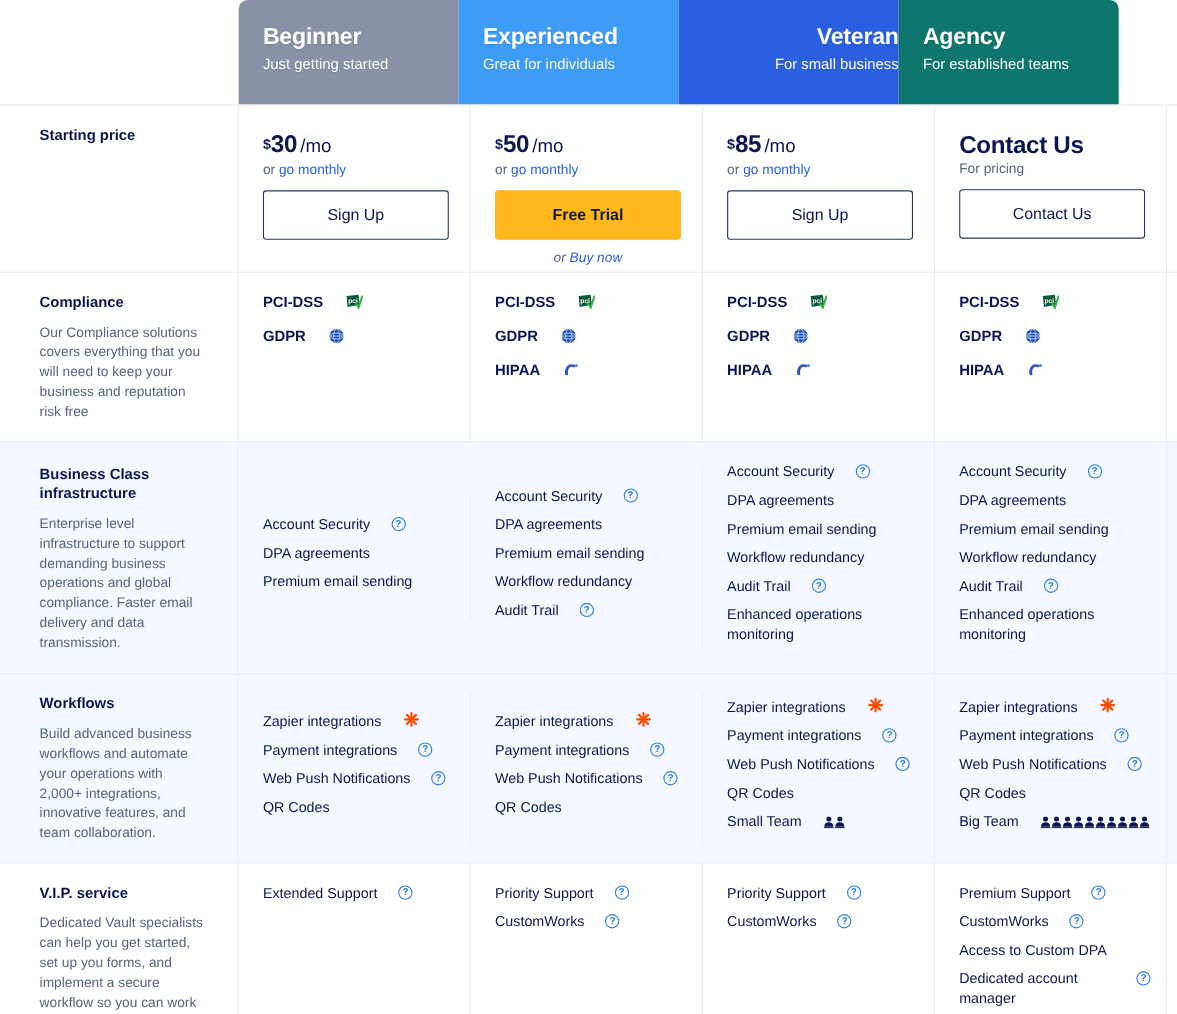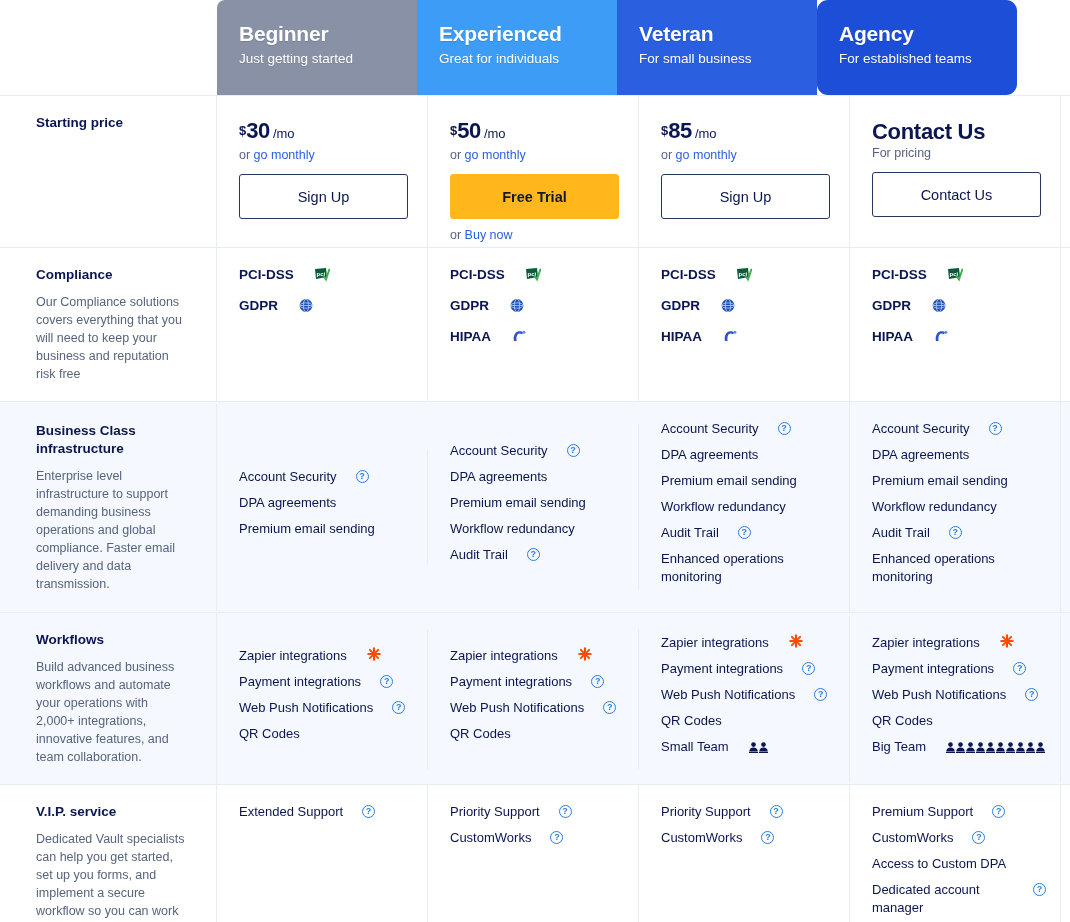--- a/index.html
+++ b/index.html
@@ -33,22 +33,22 @@
   }
   .plan-head {
     width: 200px;
     height: 95px;
     padding: 21px 0 0 22px;
     color: #ffffff;
     position: relative;
   }
   .plan-head.beginner    { background: #8891a5; }
   .plan-head.experienced { background: #3d9cf5; }
-  .plan-head.veteran     { background: #2a5fe0; }
-  .plan-head.agency      { background: #1d4ed8; border-top-right-radius: 8px; border-radius: 11px; }
+  .plan-head.veteran     { background: #2a5fe0; text-align: right; }
+  .plan-head.agency      { background: #0f766e; border-top-right-radius: 8px; }
   .plan-head.beginner    { border-top-left-radius: 8px; }
 
   .plan-title {
     font-size: 21px;
     font-weight: bold;
     letter-spacing: -0.2px;
     line-height: 26px;
     text-shadow: 0 1px 1px rgba(0,0,0,0.12);
   }
   .plan-sub {
@@ -99,21 +99,21 @@
     color: #0a1551;
     line-height: 22px;
     margin-top: 6px;
   }
   .price-amount {
     font-size: 22px;
     font-weight: bold;
     letter-spacing: -0.4px;
   }
   .price-cur { font-size: 13px; font-weight: bold; vertical-align: 3px; }
-  .price-per { font-size: 13px; color: #0a1551; margin-left: 3px; }
+  .price-per { font-size: 17px; color: #0a1551; margin-left: 3px; }
   .contact-big {
     font-size: 22px;
     font-weight: bold;
     color: #0a1551;
     line-height: 28px;
     margin-top: 4px;
     letter-spacing: -0.3px;
   }
   .price-note {
     font-size: 12.5px;
@@ -140,22 +140,23 @@
   .btn.primary {
     background: #ffb71b;
     border: 1px solid #ffb71b;
     font-weight: bold;
     color: #13182b;
   }
   .buy-note {
     font-size: 12.5px;
     color: #57647e;
     margin-top: 9px;
-    text-align: left;
+    text-align: center;
     width: 169px;
+    font-style: italic;
   }
   .buy-note .lnk { color: #2a5fe0; }
 
   
   .fitem {
     display: flex;
     align-items: flex-start;
     font-size: 13px;
     color: #0a1551;
     line-height: 18px;

